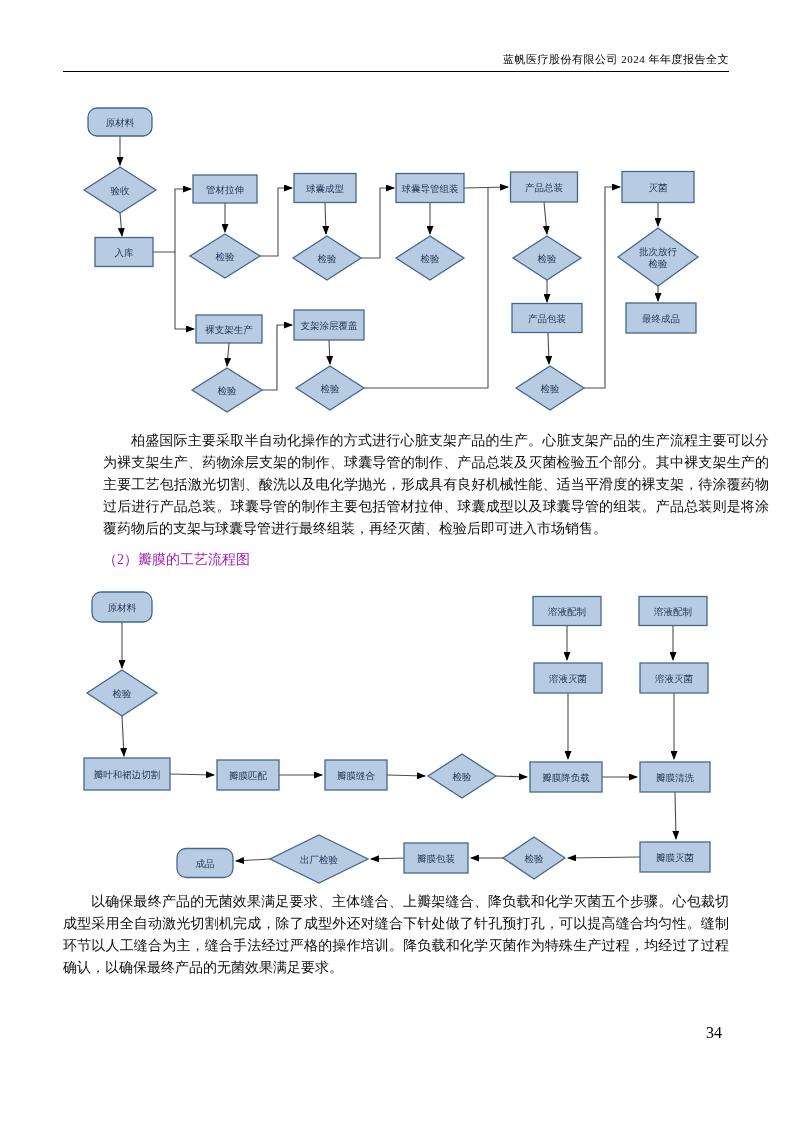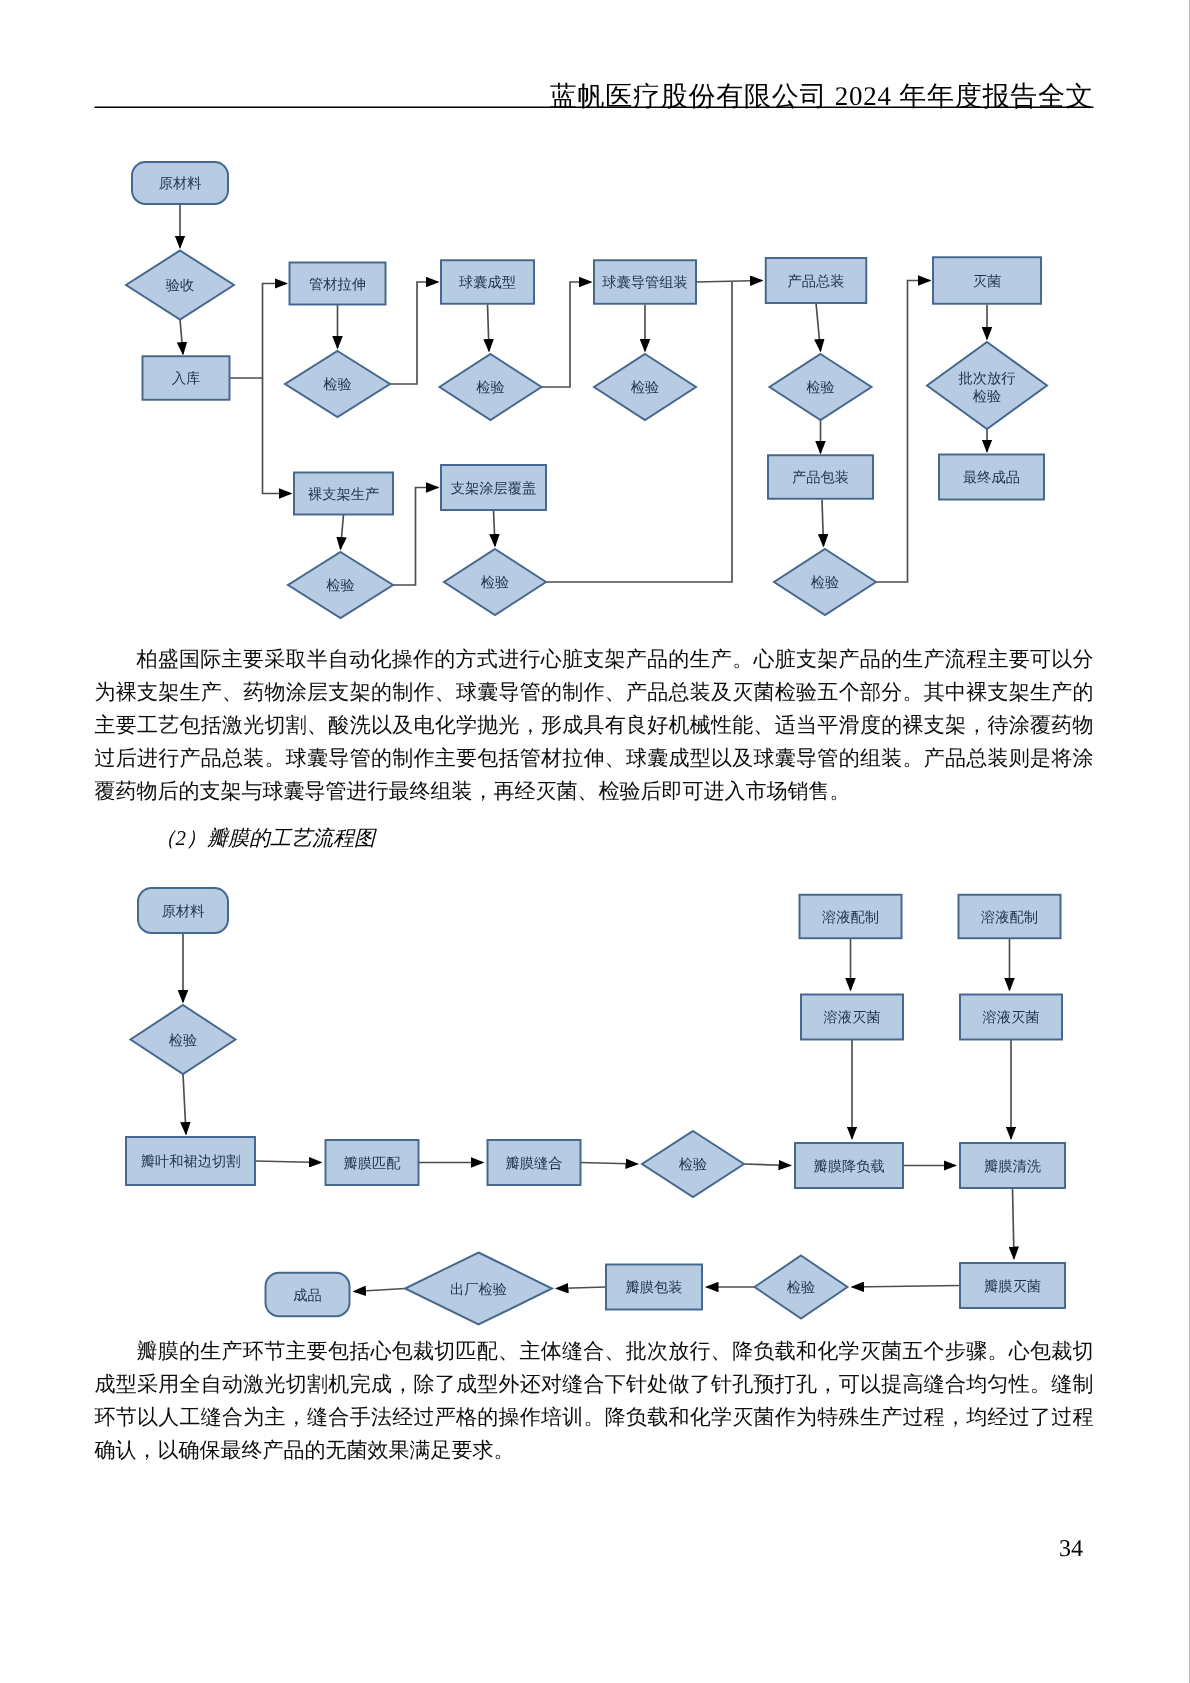--- a/index.html
+++ b/index.html
@@ -3,37 +3,37 @@
 <meta charset="utf-8">
 <style>
   html,body{margin:0;padding:0;background:#888;}
   #page{
     position:relative;width:793px;height:1122px;background:#ffffff;
     font-family:"Liberation Serif","DejaVu Serif",serif;color:#111;
     overflow:hidden;margin:0 auto;
   }
   #header-title{
     position:absolute;top:52px;left:63px;right:64px;
-    text-align:right;font-size:18px;color:#000;letter-spacing:.5px;
+    text-align:right;font-size:11px;color:#000;letter-spacing:.5px;
   }
   #header-rule{
     position:absolute;top:71px;left:63px;right:64px;height:0;
     border-top:1.6px solid #000;
   }
   .body-text{
     position:absolute;left:63px;width:666px;
     font-size:14px;line-height:22px;text-align:justify;color:#0d0d0d;
   }
   .indent2{text-indent:2em;}
   .heading{
     position:absolute;left:63px;width:666px;
-    font-size:14px;line-height:22px;color:#000000;padding-left:0;font-style:italic;
+    font-size:14px;line-height:22px;color:#a21caf;padding-left:0;
   }
   .heading .pad{display:inline-block;width:40px;}
-  #para-stent{top:430px;}
+  #para-stent{top:430px;margin-left:40px;}
   #heading-valve{top:549px;}
   #para-valve{top:891px;}
   #heading-balloon{top:987px;}
   #page-number{
     position:absolute;top:1024px;left:706px;font-size:16px;color:#000;
   }
   #flow-svg{position:absolute;top:0;left:0;}
   #flow-svg text{
     font-family:"Liberation Serif","DejaVu Serif",serif;
   }
@@ -239,18 +239,18 @@
           <rect x="177" y="848.5" width="56" height="29" rx="9" ry="9" fill="#b7cce3" stroke="#44678d" stroke-width="1.3"></rect>
           <text x="205" y="866.5" text-anchor="middle" fill="#1f3250" font-size="9.5">成品</text>
         </g>
       </g>
     </svg>
 
   <div id="para-stent" class="body-text indent2">柏盛国际主要采取半自动化操作的方式进行心脏支架产品的生产。心脏支架产品的生产流程主要可以分为裸支架生产、药物涂层支架的制作、球囊导管的制作、产品总装及灭菌检验五个部分。其中裸支架生产的主要工艺包括激光切割、酸洗以及电化学抛光，形成具有良好机械性能、适当平滑度的裸支架，待涂覆药物过后进行产品总装。球囊导管的制作主要包括管材拉伸、球囊成型以及球囊导管的组装。产品总装则是将涂覆药物后的支架与球囊导管进行最终组装，再经灭菌、检验后即可进入市场销售。</div>
 
   <div id="heading-valve" class="heading"><span class="pad"></span><span>（2）瓣膜的工艺流程图</span></div>
 
-  <div id="para-valve" class="body-text indent2">瓣膜的生产环节主要包括心包裁切匹配、主体缝合、批次放行、降负载和化学灭菌五个步骤。心包裁切成型采用全自动激光切割机完成，除了成型外还对缝合下针处做了针孔预打孔，可以提高缝合均匀性。缝制环节以人工缝合为主，缝合手法经过严格的操作培训。降负载和化学灭菌作为特殊生产过程，均经过了过程确认，以确保最终产品的无菌效果满足要求。</div>
+  <div id="para-valve" class="body-text indent2">以确保最终产品的无菌效果满足要求、主体缝合、上瓣架缝合、降负载和化学灭菌五个步骤。心包裁切成型采用全自动激光切割机完成，除了成型外还对缝合下针处做了针孔预打孔，可以提高缝合均匀性。缝制环节以人工缝合为主，缝合手法经过严格的操作培训。降负载和化学灭菌作为特殊生产过程，均经过了过程确认，以确保最终产品的无菌效果满足要求。</div>
 
 
   <div id="page-number">34</div>
 
 </div>
 
 </body></html>

